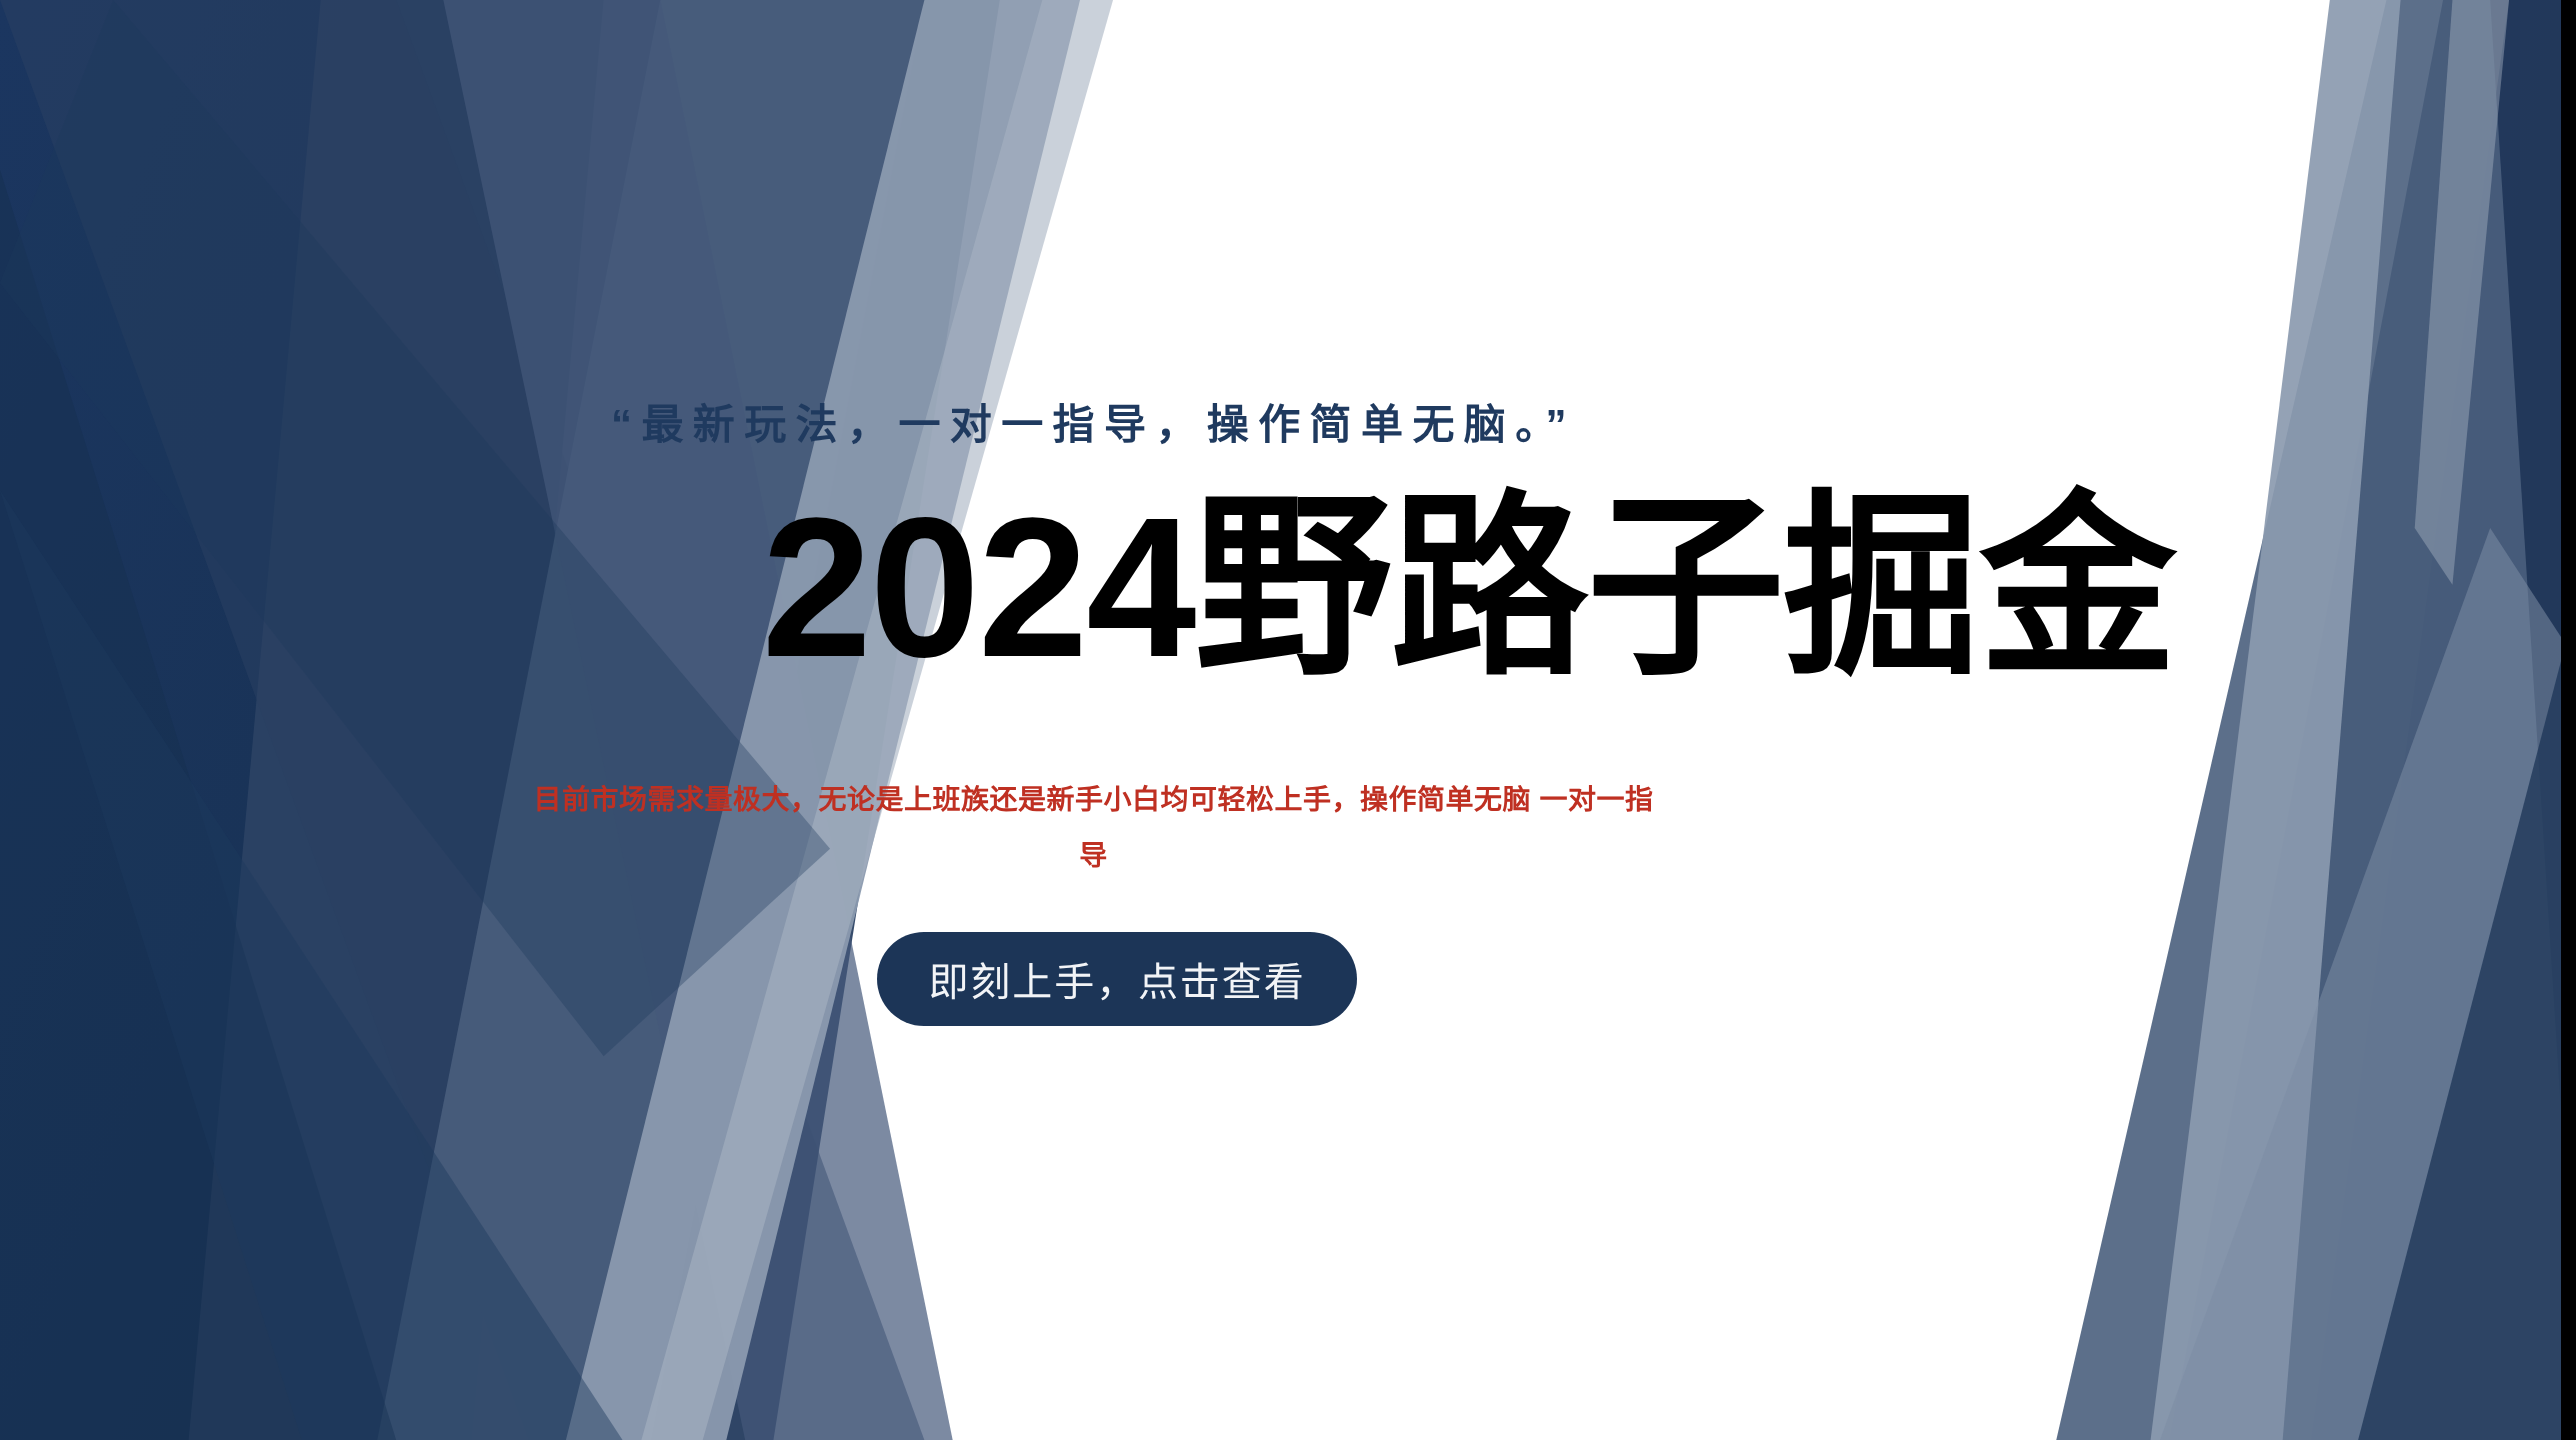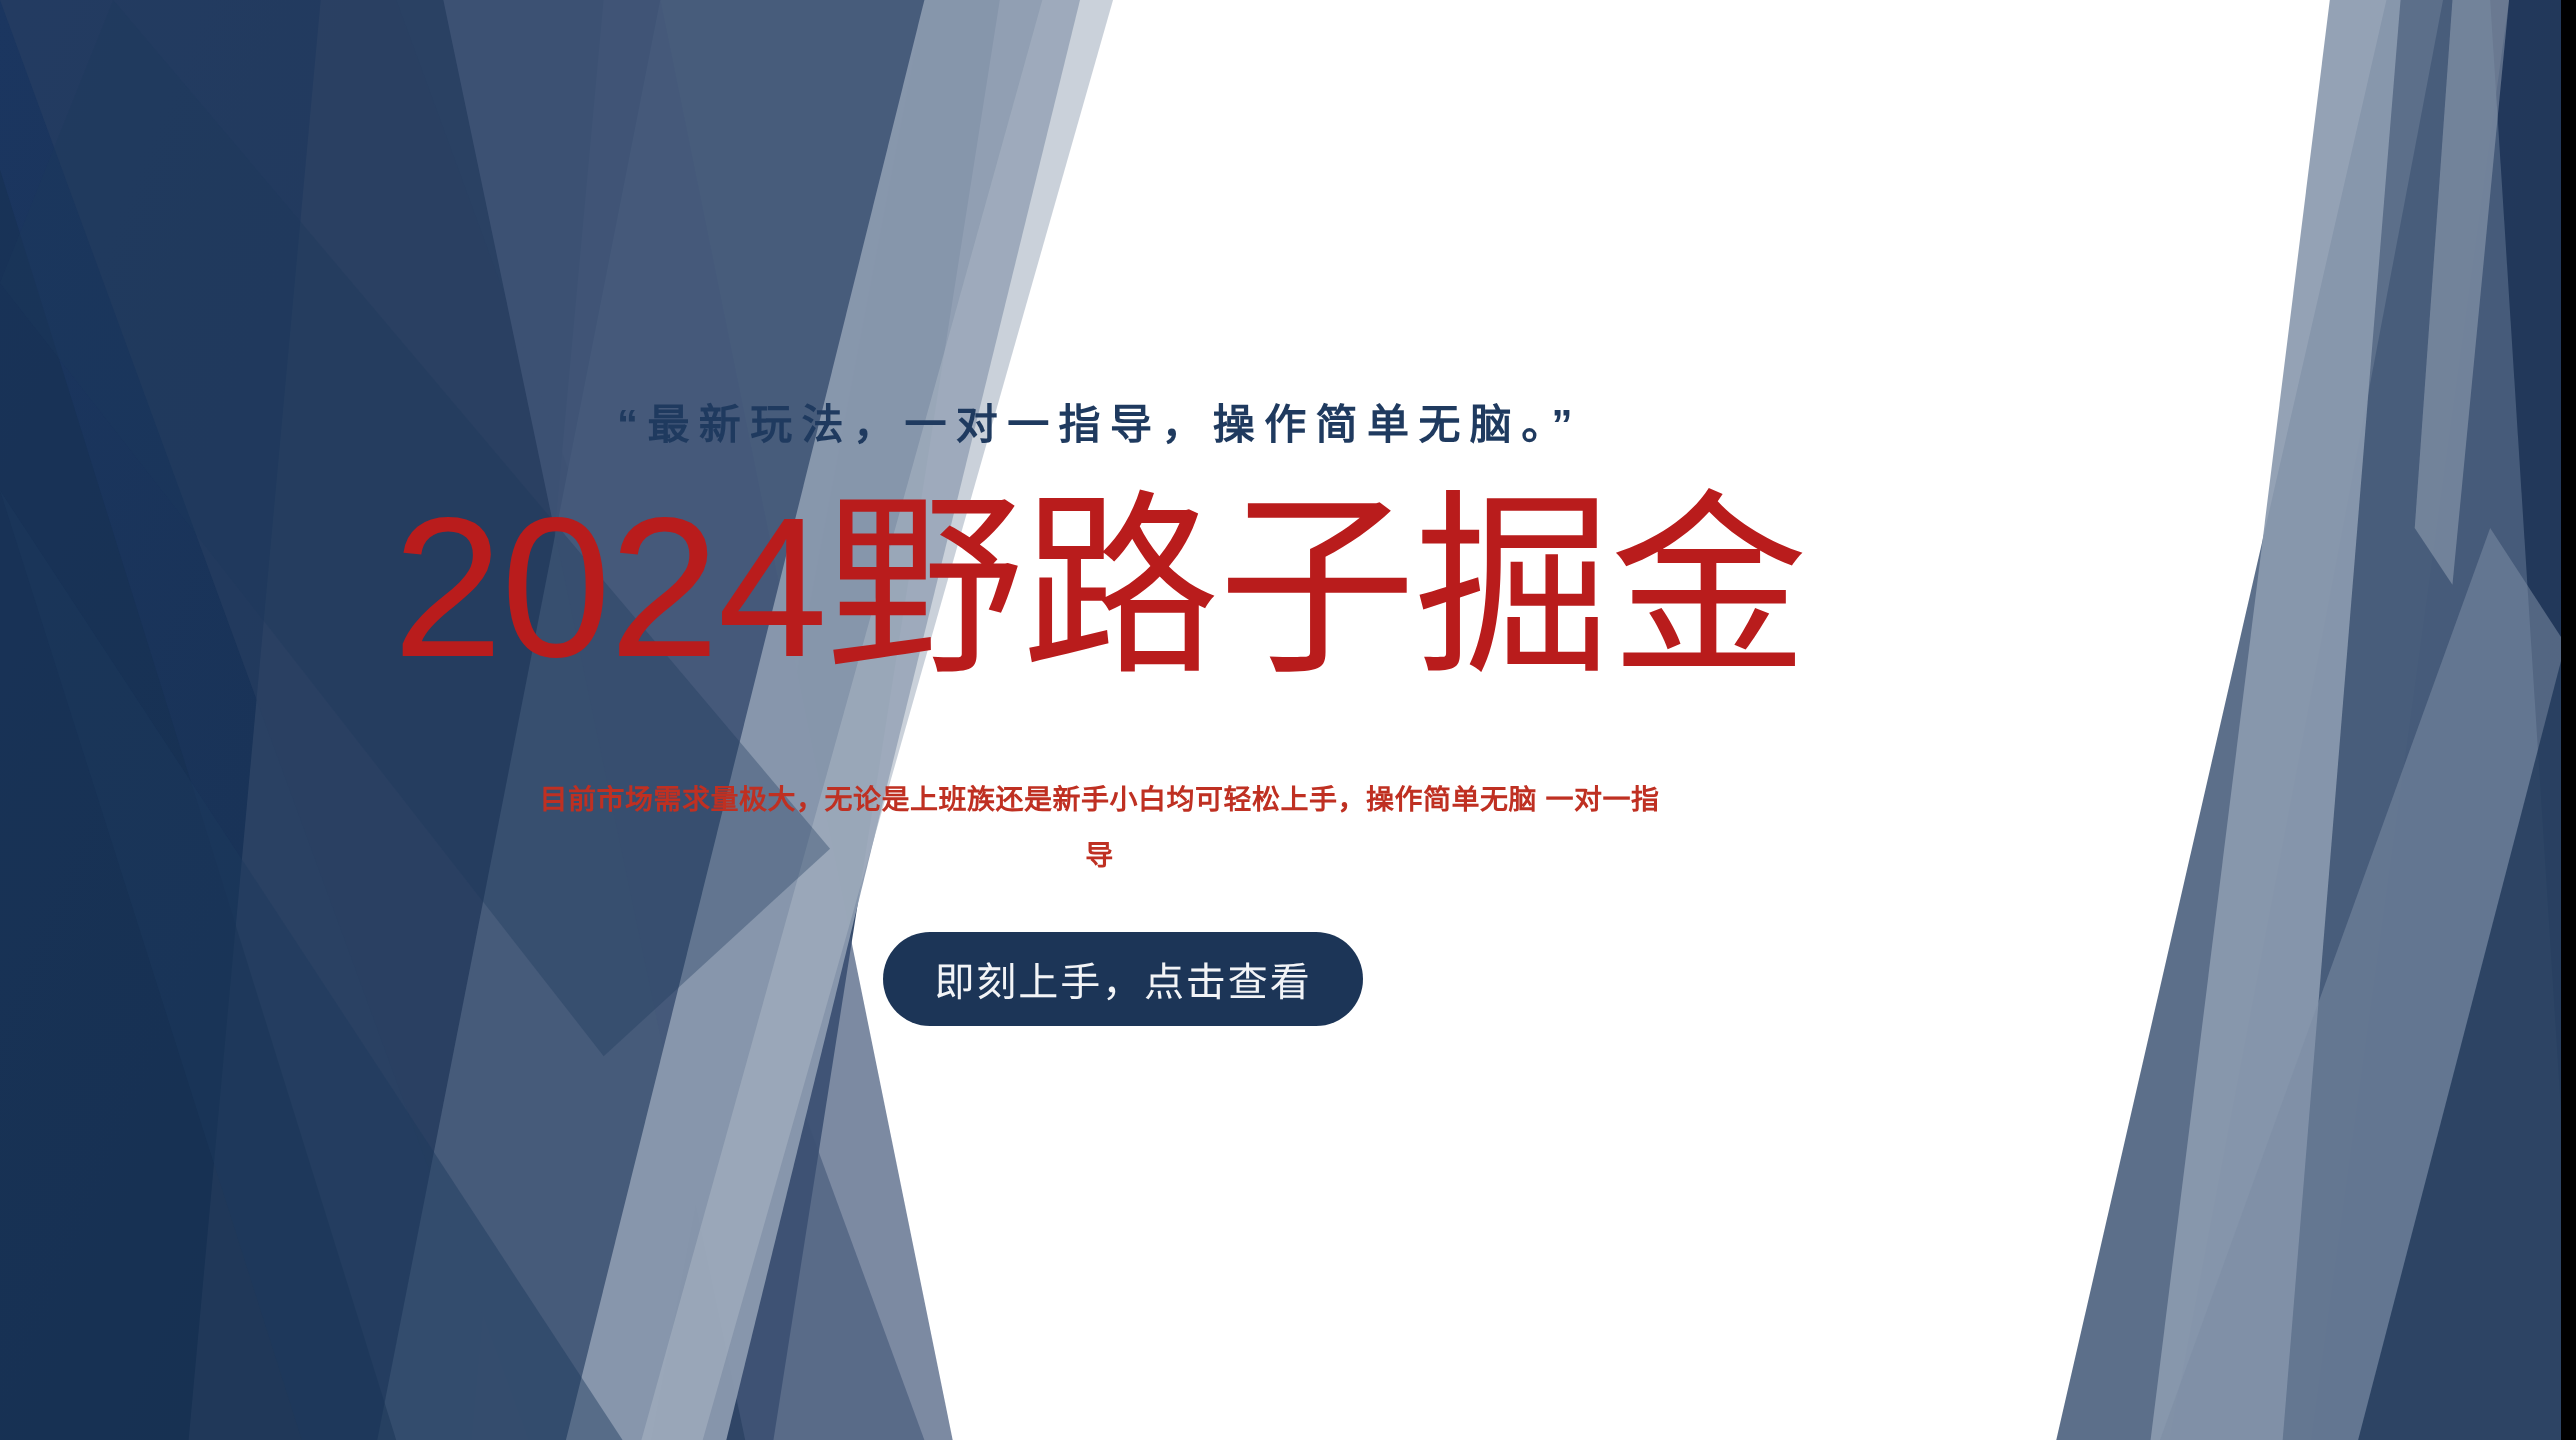--- a/index.html
+++ b/index.html
@@ -22,46 +22,46 @@
     position:absolute;
     top:0; left:0;
     width:2576px; height:1440px;
     pointer-events:none;
   }
   .bg-deco svg { display:block; width:2576px; height:1440px; }
 
   
   .content {
     position:absolute;
-    left:18px; top:0;
+    left:12px; top:0;
     width:2163px; height:1440px;
   }
 
   .tagline {
     position:absolute;
     left:0; right:0;
     top:400px;
     text-align:center;
     font-size:42px;
     font-weight:700;
     letter-spacing:9.4px;
     color:#1F3A5F;
     white-space:nowrap;
     line-height:1.2;
   }
 
   .headline {
     position:absolute;
     left:0; right:0;
     top:481px;
-    text-align:center;
+    text-align:right;
     font-size:198px;
-    font-weight:400;
+    font-weight:700;
     letter-spacing:-1.9px;
-    color:#b91c1c;
+    color:#000000;
     white-space:nowrap;
     line-height:1.08;
   }
 
   .subtitle {
     position:absolute;
     left:50%;
     transform:translateX(-50%);
     top:772px;
     width:1132px;

